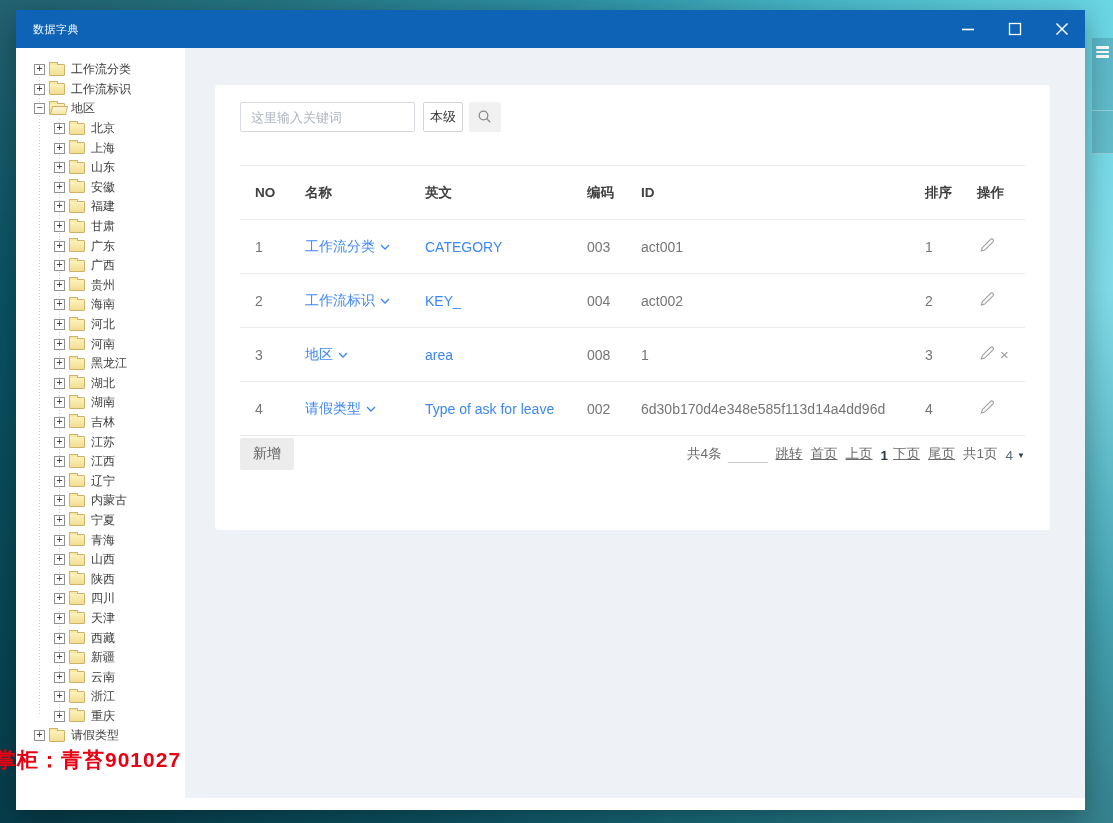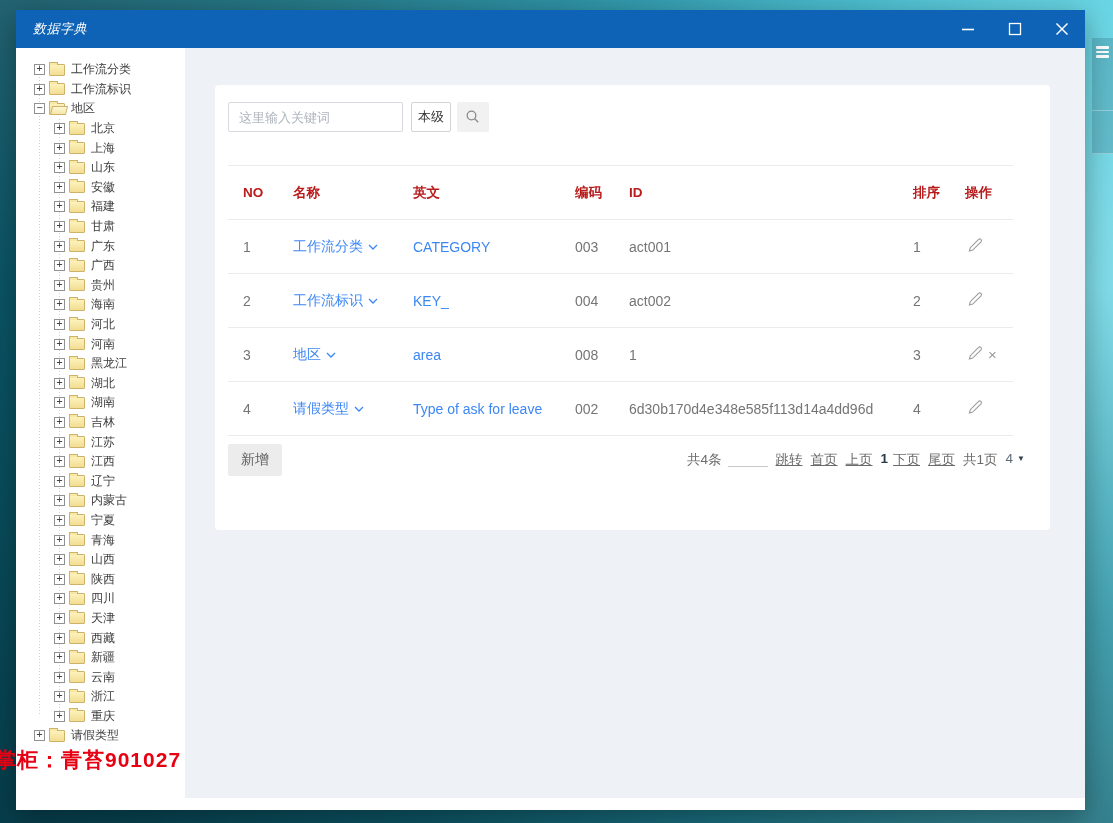--- a/index.html
+++ b/index.html
@@ -18,21 +18,21 @@
   .widget-strip { position:absolute; right:0; top:38px; width:21px; height:116px;
     background:rgba(10,50,70,0.18); }
   .widget-strip .sep { position:absolute; left:0; right:0; height:1px; background:rgba(255,255,255,0.35); }
   .hamburger { position:absolute; top:8px; left:4px; width:13px; height:12px; }
   .hamburger i { display:block; height:2.5px; background:#fff; margin-bottom:2px; border-radius:1px; }
 
   
   .window { position:absolute; left:16px; top:10px; width:1069px; height:800px;
     background:#fff; box-shadow:0 8px 28px rgba(0,0,0,0.35); display:flex; flex-direction:column; }
   .titlebar { height:38px; background:#0e63b6; display:flex; align-items:center; flex:0 0 auto; }
-  .titlebar .title { color:#fff; font-size:13px; padding-left:17px; letter-spacing:0.5px;font-style:italic; }
+  .titlebar .title { color:#fff; font-size:11px; padding-left:17px; letter-spacing:0.5px; }
   .titlebar .spacer { flex:1; }
   .win-btn { width:47px; height:38px; border:none; background:transparent; display:flex;
     align-items:center; justify-content:center; cursor:pointer; }
 
   .win-body { flex:1; display:flex; min-height:0; }
   .tree-panel { width:169px; background:#fff; padding-top:12px; overflow:hidden; position:relative; }
   .tree { position:relative; font-size:12px; color:#3c3c3c; }
   .tree::before { content:""; position:absolute; left:23px; top:8px; height:648px; width:1px;
     background-image:repeating-linear-gradient(to bottom,#cfcfcf 0 1px,transparent 1px 3px); }
   .tree-row { height:19.6px; display:flex; align-items:center; padding-left:18px; position:relative; cursor:pointer; background:#fff0; }
@@ -47,49 +47,49 @@
     background:linear-gradient(#fdf2bb,#f2dd92); border:1px solid #cdb267; border-radius:1px; }
   .folder::before { content:""; position:absolute; top:-3px; left:-1px; width:7px; height:2px;
     background:#f7e8a5; border:1px solid #cdb267; border-bottom:none; border-radius:1px 1px 0 0; }
   .folder.open::after { content:""; position:absolute; left:1px; right:-3px; top:2px; bottom:-1px;
     background:linear-gradient(#fdf7d8,#f5e5a8); border:1px solid #cdb267; transform:skewX(-14deg); }
   .tree-label { margin-left:2px; white-space:nowrap; }
 
   
   .main-area { flex:1; background:#eef1f6; position:relative; }
   .card { position:absolute; left:30px; top:37px; width:835px; height:445px; background:#fff;
-    border-radius:4px; padding:17px 25px 0 13px; }
+    border-radius:4px; padding:17px 25px 0 25px; }
   .search-row { display:flex; align-items:center; }
   .search-input { width:175px; height:30px; border:1px solid #d7dbe0; border-radius:2px;
     padding:0 10px; font-size:13px; color:#333; background:#fff; outline:none; }
   .search-input::placeholder { color:#aeb5bd; }
   .scope-btn { margin-left:8px; width:40px; height:30px; background:#fff; border:1px solid #d4d4d4;
     border-radius:2px; font-size:13px; color:#333; cursor:pointer; }
   .search-btn { margin-left:6px; width:32px; height:30px; background:#f1f1f1; border:none;
     border-radius:2px; cursor:pointer; display:flex; align-items:center; justify-content:center; }
 
   
   table.dict { border-collapse:collapse; table-layout:fixed; width:785px; margin-top:33px; }
   table.dict col.c-no{width:50px} table.dict col.c-name{width:120px} table.dict col.c-en{width:162px}
   table.dict col.c-code{width:54px} table.dict col.c-id{width:284px} table.dict col.c-sort{width:52px}
   table.dict col.c-ops{width:63px}
   table.dict th, table.dict td { height:54px; padding:0 0 0 15px; text-align:left;
     border-bottom:1px solid #ebebeb; white-space:nowrap; overflow:hidden; }
-  table.dict thead th { border-top:1px solid #ebebeb; font-size:13.5px; color:#b91c1c; font-weight:700; }
+  table.dict thead th { border-top:1px solid #ebebeb; font-size:13.5px; color:#404040; font-weight:700; }
   table.dict td { font-size:14px; color:#757575; }
   .cell-link { color:#3d87f5; cursor:pointer; display:inline-flex; align-items:center; gap:5px; }
   .cell-link svg { flex:0 0 auto; }
   .op-btn { background:none; border:none; cursor:pointer; padding:2px; vertical-align:middle; }
   .op-del { font-size:15px; color:#9b9b9b; line-height:1; }
 
   
-  .footer-row { margin-top:8px; display:flex; align-items:center; }
+  .footer-row { margin-top:2px; display:flex; align-items:center; }
   .add-btn { width:54px; height:32px; background:#ececec; border:none; border-radius:2px;
     font-size:14px; color:#5f5f5f; cursor:pointer; }
-  .pagination { margin-left:auto; display:flex; align-items:flex-start; font-size:13.5px; color:#6b6b6b; }
+  .pagination { margin-left:auto; display:flex; align-items:flex-end; font-size:13.5px; color:#6b6b6b; }
   .pagination > * { margin-left:8px; }
   .jump-input { width:40px; height:16px; border:none; border-bottom:1px solid #c9c9c9;
     outline:none; background:transparent; margin-left:6px; }
   .pg-link { cursor:pointer;text-decoration:underline; }
   .pg-current { color:#2b3949; font-weight:700; margin-right:-3px; }
   .pg-size { cursor:pointer; display:inline-flex; align-items:center; gap:4px; color:#5c6b7a; }
   .pg-size .caret { font-size:8px; color:#33414e; }
 
   .bottom-strip { flex:0 0 12px; background:#fff; }
 

